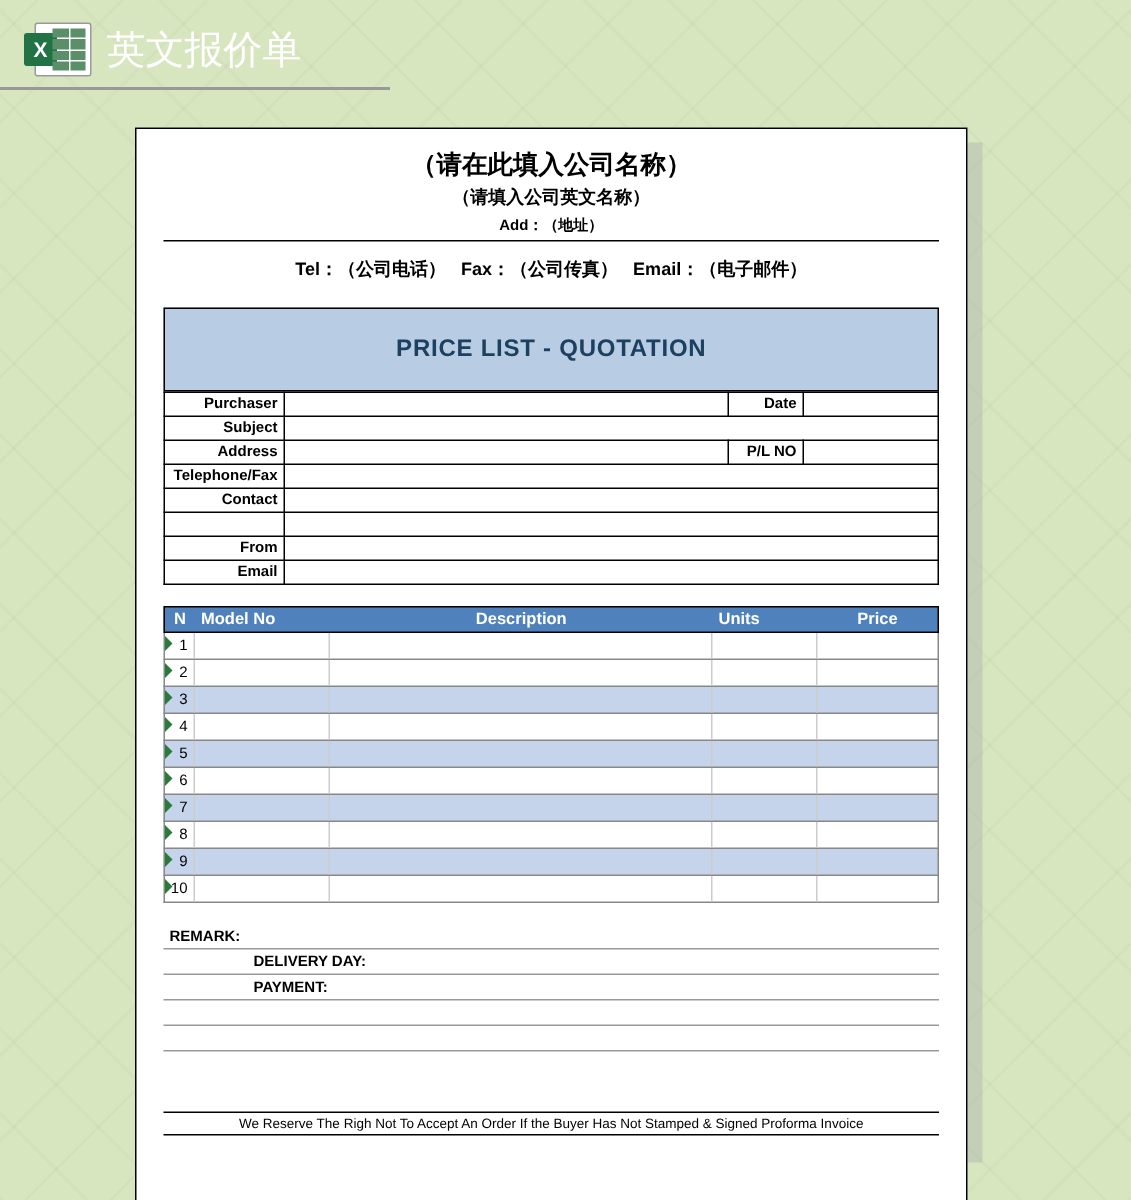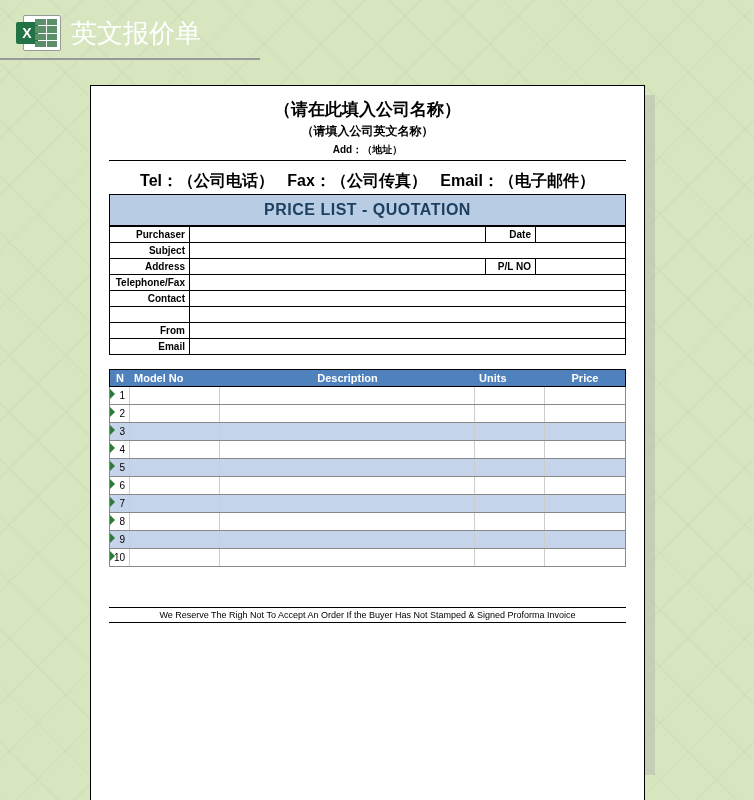--- a/index.html
+++ b/index.html
@@ -49,27 +49,27 @@
 .doc {
   position: absolute; top: 85px; left: 90px; width: 555px; height: 768px;
   background: #fff; border: 1px solid #000;
   padding: 12px 18px 8px 18px;
   font-size: 10px; color: #000;
 }
 .company-head { text-align: center; }
 .cn-name { font-size: 17px; font-weight: bold; margin-bottom: 2px; }
 .en-name { font-size: 12px; font-weight: bold; margin-bottom: 3px; }
 .addr { font-size: 10px; font-weight: bold; margin-bottom: 2px; }
-.contact-line { font-size: 16px; font-weight: bold; margin-bottom: 2px; }
+.contact-line { font-size: 12px; font-weight: bold; margin-bottom: 17px; }
 .website { font-size: 10px; font-weight: bold; margin-bottom: 6px; }
 .hr { border-top: 1px solid #000; margin: 3px 0 10px 0; }
 .title-band {
   background: #b8cce4; border: 1px solid #000;
   text-align: center; font-weight: bold; font-size: 16px;
-  padding: 6px 0; letter-spacing: 0.5px;
+  padding: 18px 0; letter-spacing: 0.5px;
   color: #1e4060;
 }
 .info-table {
   border-collapse: collapse; width: 100%; margin-top: 0;
   border-top: none;
 }
 .info-table td {
   border: 1px solid #000; height: 16px; font-size: 10px; padding: 0 4px;
 }
 .info-table .lbl { font-weight: bold; text-align: right; width: 80px; }
@@ -262,16 +262,31 @@
       </div>
       <div class="items-row">
         <div class="col-n">10</div>
         <div class="col-model"></div>
         <div class="col-desc"></div>
         <div class="col-units"></div>
         <div class="col-price"></div>
       </div>
     </div>
 
+  <div class="remark-section">
+    <div class="remark-row">
+        <span class="remark-lbl">REMARK:</span>
+      </div>
+    <div class="remark-row">
+        <span class="remark-sub">DELIVERY DAY:</span>
+        <span></span>
+      </div>
+    <div class="remark-row">
+        <span class="remark-sub">PAYMENT:</span>
+        <span></span>
+      </div>
+    <div class="remark-row"></div>
+    <div class="remark-row"></div>
+  </div>
 
   <div class="footer-note">We Reserve The Righ Not To Accept An Order If the Buyer Has Not Stamped &amp; Signed Proforma Invoice</div>
 
 </div>
 
 </body></html>

